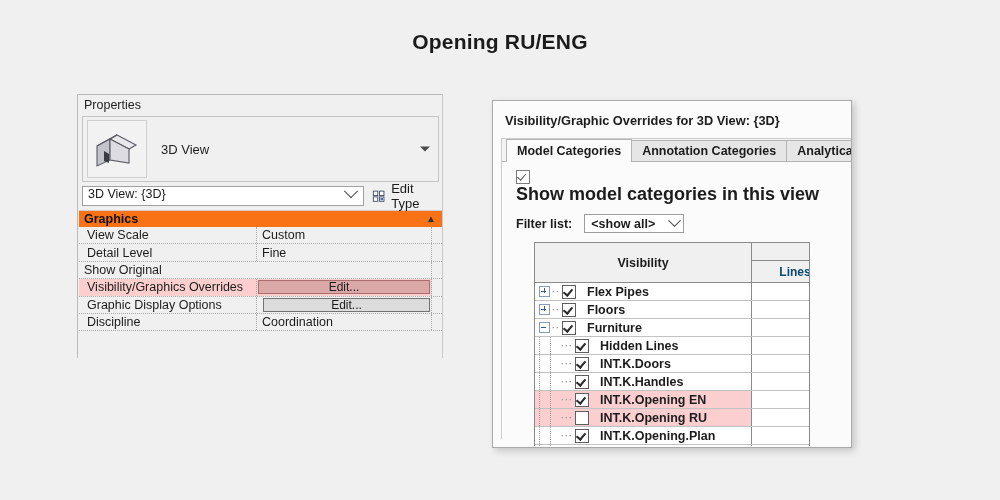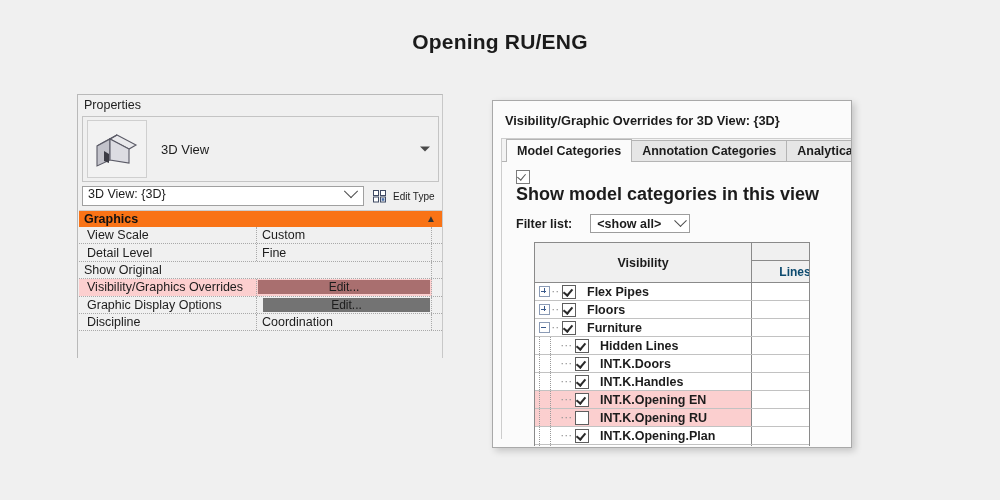--- a/index.html
+++ b/index.html
@@ -90,21 +90,21 @@
     width: 9px; height: 9px;
     border-right: 1.5px solid #4d4d4d;
     border-bottom: 1.5px solid #4d4d4d;
     transform: rotate(45deg) translate(-2px,-2px);
     margin-right: 3px;
   }
   .edit-type-btn {
     display: flex; align-items: center;
     gap: 5px;
     margin-left: 8px;
-    font-size: 10px;
+    font-size: 13px;
     color: #1c1c1c;
     cursor: default;
   }
   .et-icon { width: 16px; height: 16px; display: block; }
 
   .graphics-hdr {
     margin: 4px 0 0 1px;
     height: 16px;
     background: #f97316;
     display: flex; align-items: center; justify-content: space-between;
@@ -142,21 +142,21 @@
     display: flex; align-items: center;
     border-right: 1px dotted #a9a9a9;
     box-sizing: border-box;
   }
   .prop-tail { flex: 0 0 10px; }
   .prop-row.hl .prop-name { background: #fccfcf; }
   .prop-row.hl .prop-val  { background: #fccfcf; padding-left: 0; }
   .btn-edit {
     width: 100%; height: 14px;
     background: #dcdcdc;
-    border: 7px solid #737373;
+    border: 1px solid #737373;
     box-sizing: border-box;
     font-size: 12px;
     color: #1c1c1c;
     display: flex; align-items: center; justify-content: center;
     line-height: 1;
     margin: 0 1px;
   }
   .btn-edit.pink { background: #dba8a8; border-color: #a96f6f; }
 
   
@@ -233,21 +233,21 @@
     transform: rotate(40deg);
   }
   .cbox.light { border-color: #7b7b7b; }
   .cbox.light.on::after { border-color: #555; border-width: 1.6px; }
   .filterline {
     display: flex; align-items: center;
     margin-top: 9px;
     font-size: 12.5px; color: #1c1c1c;
   }
   .filter-combo {
-    margin-left: 18px;
+    margin-left: 12px;
     width: 100px; height: 19px;
     background: #fff;
     border: 1px solid #9d9d9d;
     display: flex; align-items: center; justify-content: space-between;
     padding: 0 4px 0 6px;
     box-sizing: border-box;
     font-size: 12.5px;
     text-align: right;
   }
   .chev2 {

